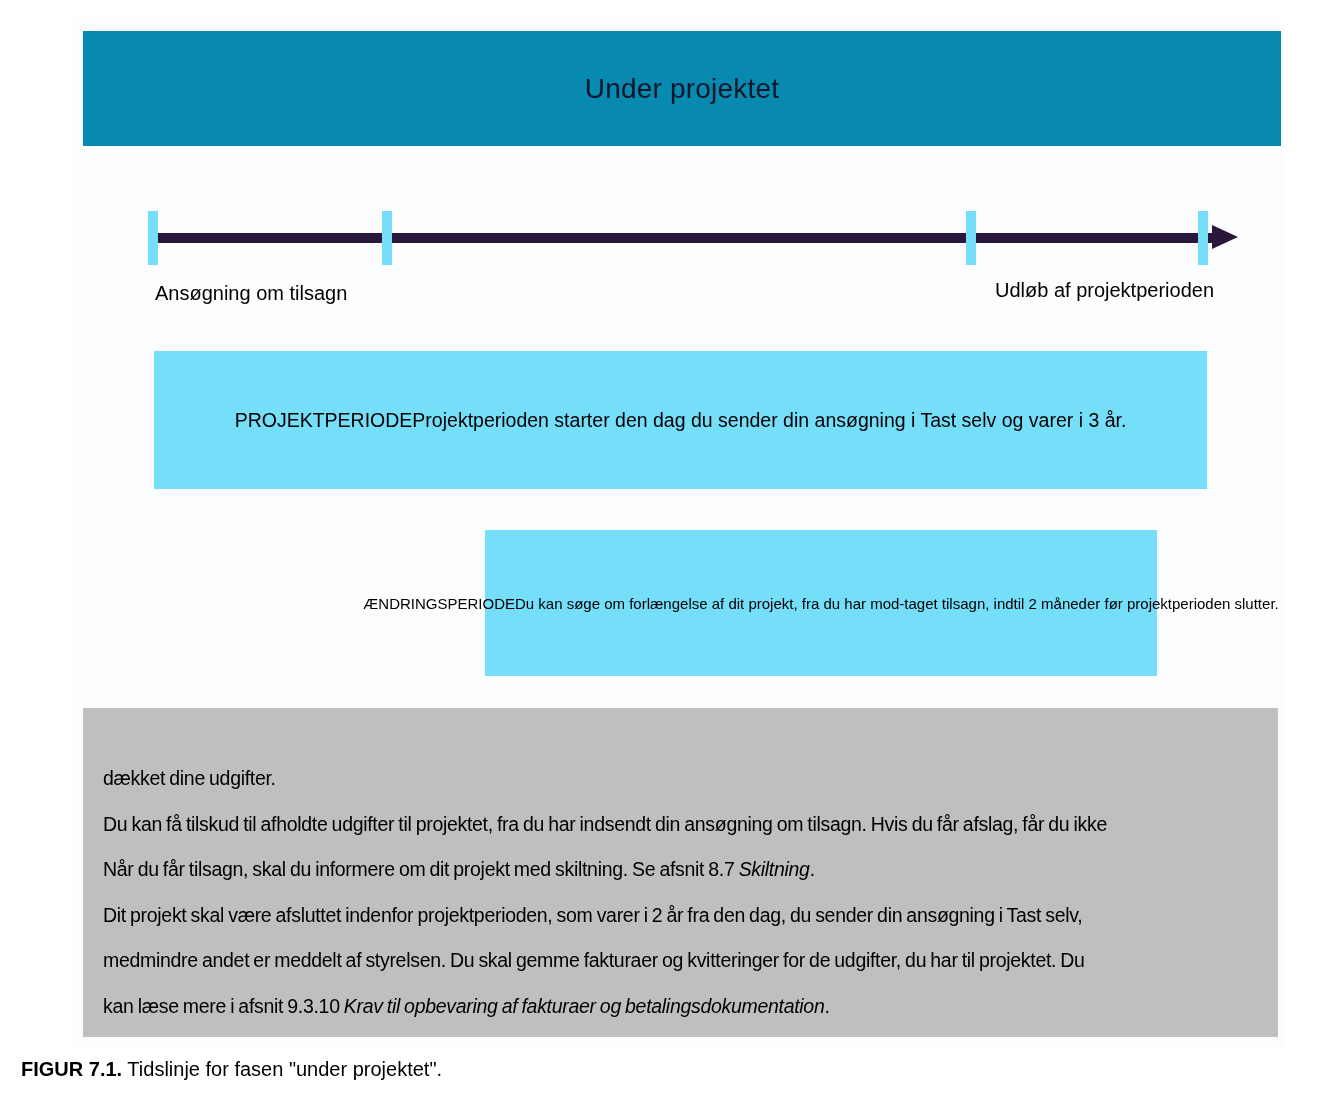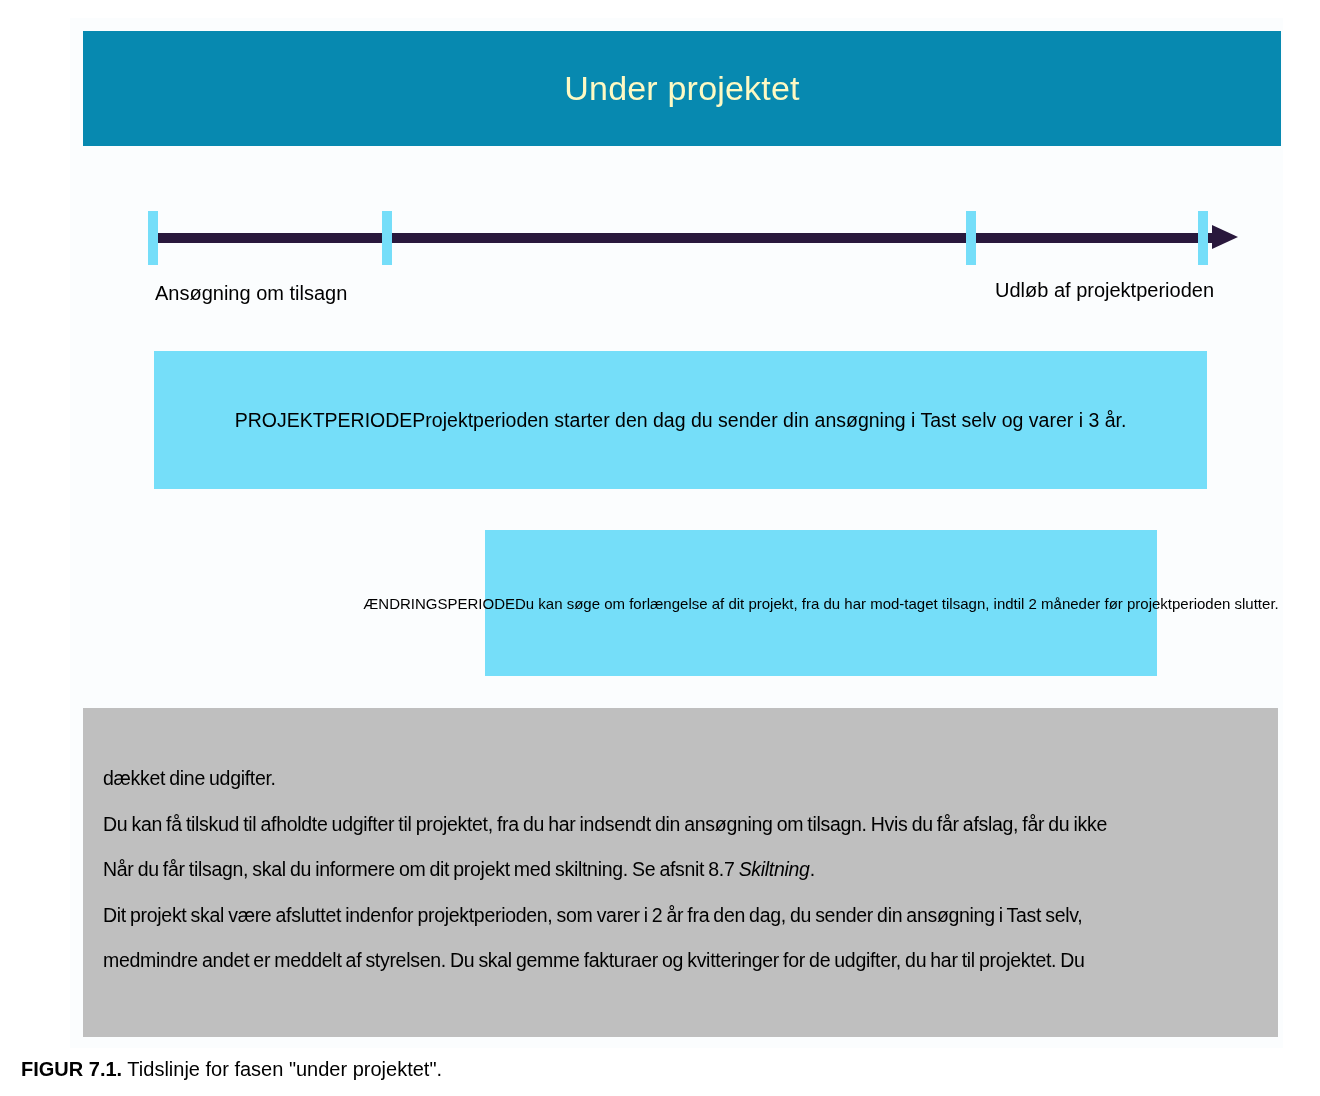--- a/index.html
+++ b/index.html
@@ -16,21 +16,21 @@
   }
   .canvas{
     position:absolute;left:70px;top:18px;width:1213px;height:1030px;
     background:#FBFDFE;
   }
   
   .header{
     position:absolute;left:83px;top:31px;width:1198px;height:115px;
     background:var(--teal);display:flex;align-items:center;justify-content:center;
   }
-  .header span{font-size:34px;color:#fef9c3;letter-spacing:.2px;}
+  .header span{font-size:28px;color:#0f172a;letter-spacing:.2px;}
   
   .tl-line{
     position:absolute;left:150px;top:233px;width:1067px;height:10px;
     background:var(--dark);
   }
   .tl-arrow{
     position:absolute;left:1212px;top:225px;width:0;height:0;
     border-top:12px solid transparent;border-bottom:12px solid transparent;
     border-left:26px solid var(--dark);
   }
@@ -101,17 +101,18 @@
   <div class="box-line">Du kan søge om forlængelse af dit projekt, fra du har mod-</div>
   <div class="box-line">taget tilsagn, indtil 2 måneder før projektperioden slutter.</div>
 </div>
 
 <div class="graybox">
   <div class="note-line"><span>dækket dine udgifter.</span></div>
   <div class="note-line"><span>Du kan få tilskud til afholdte udgifter til projektet, fra du har indsendt din ansøgning om tilsagn. Hvis du får afslag, får du ikke</span></div>
   <div class="note-line"><span>Når du får tilsagn, skal du informere om dit projekt med skiltning. Se afsnit 8.7 </span><i>Skiltning</i><span>.</span></div>
   <div class="note-line"><span>Dit projekt skal være afsluttet indenfor projektperioden, som varer i 2 år fra den dag, du sender din ansøgning i Tast selv,</span></div>
   <div class="note-line"><span>medmindre andet er meddelt af styrelsen. Du skal gemme fakturaer og kvitteringer for de udgifter, du har til projektet. Du</span></div>
+  <div class="note-line"><span>kan læse mere i afsnit 9.3.10 </span><i>Krav til opbevaring af fakturaer og betalingsdokumentation</i><span>.</span></div>
 </div>
 
 <div class="caption">
   <b>FIGUR 7.1.</b><span> Tidslinje for fasen "under projektet".</span>
 </div>
 
 </body></html>

